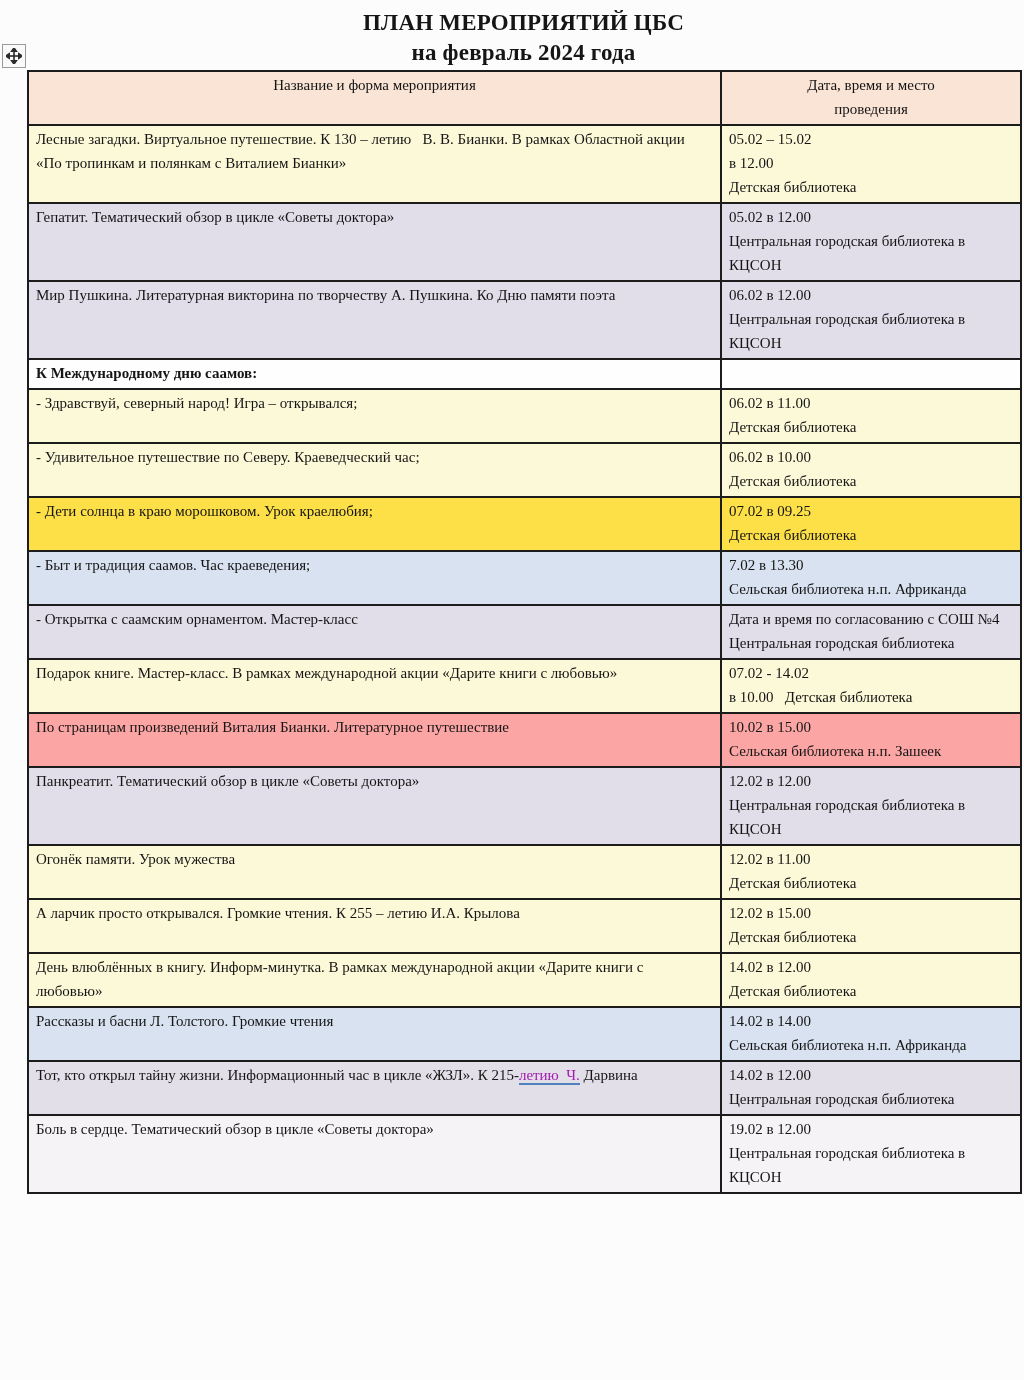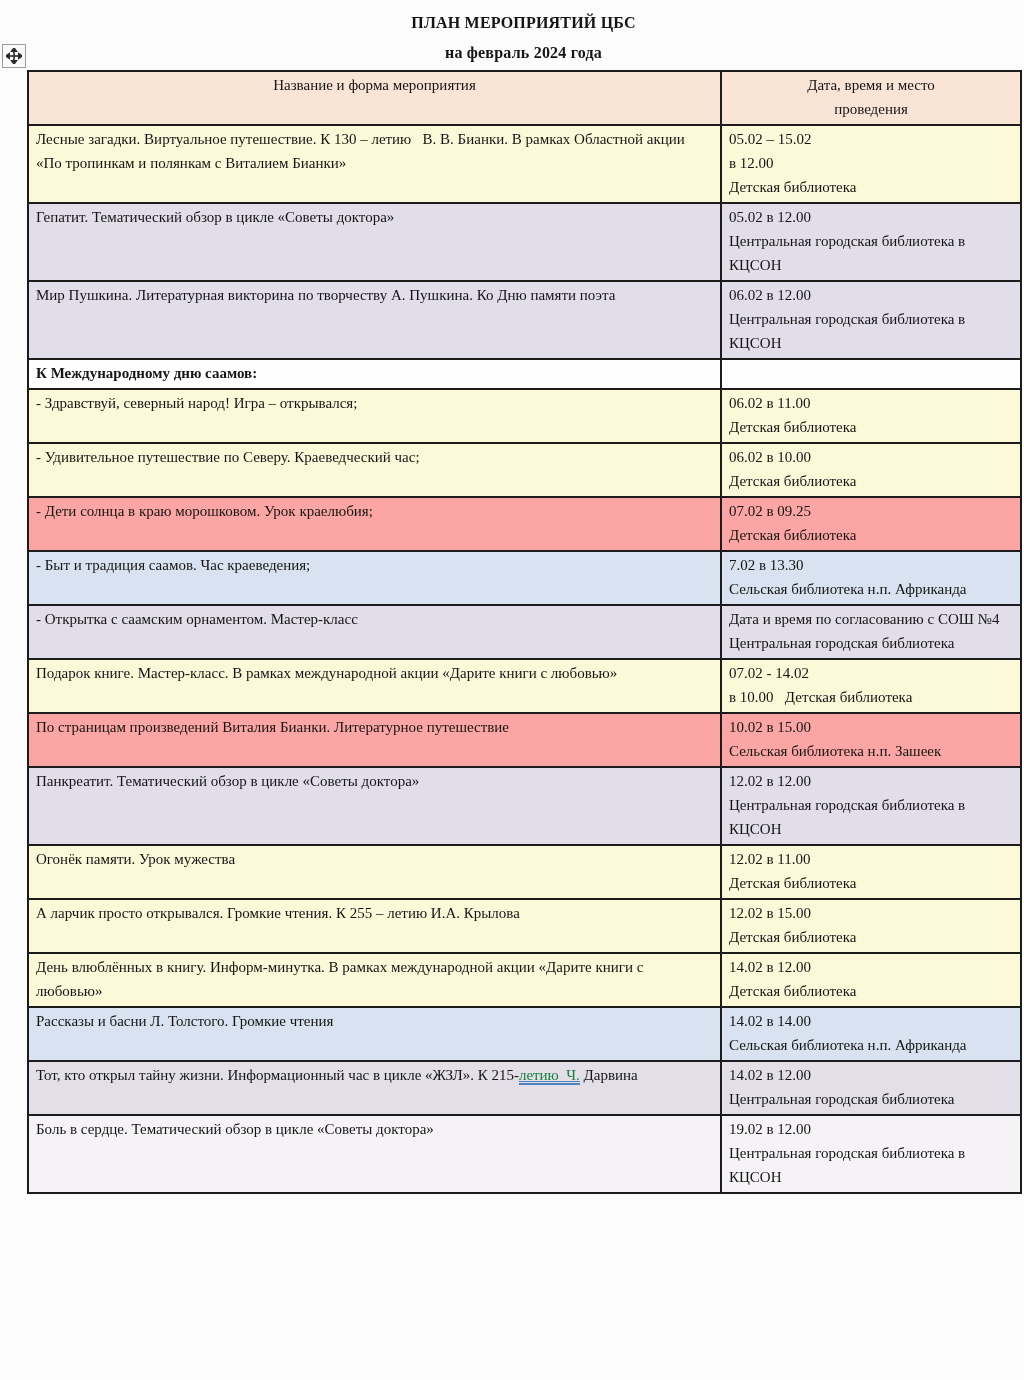--- a/index.html
+++ b/index.html
@@ -10,21 +10,21 @@
     overflow: hidden;
     font-family: "Liberation Serif", "DejaVu Serif", serif;
     color: #151515;
     position: relative;
   }
   .titles {
     position: absolute; top: 8px; left: 27px; width: 993px;
     text-align: center;
   }
   .title-line {
-    font-size: 16px; font-weight: bold; line-height: 30px;
+    font-size: 23px; font-weight: bold; line-height: 30px;
     letter-spacing: 0.2px;
   }
   .move-handle {
     position: absolute; top: 44px; left: 2px;
     width: 24px; height: 24px;
     background: #fbfafa;
     border: 1px solid #9a9a9a;
     display: flex; align-items: center; justify-content: center;
   }
   .move-handle svg { display: block; }
@@ -45,23 +45,22 @@
   th {
     font-weight: normal;
     text-align: center;
     padding: 1px 6px 3px 6px;
   }
   td.c1 { padding: 1px 10px 3px 7px; white-space: pre-wrap; }
   td.c2 { padding: 1px 4px 3px 7px; }
   td.c1.bold { font-weight: bold; }
   .dl { white-space: pre-wrap; }
   .link {
-    color: #15803d;
+    color: #a21caf;
     border-bottom: 2px solid #4f81bd;
-    text-decoration: underline;
     text-decoration-color: #4f81bd;
   }
 </style>
 </head>
 <body>
 
 <div class="titles">
   <div class="title-line">ПЛАН МЕРОПРИЯТИЙ ЦБС</div>
   <div class="title-line">на февраль 2024 года</div>
 </div>
@@ -125,21 +124,21 @@
           <div class="dl">Детская библиотека</div>
         </td>
       </tr>
       <tr style="background: rgb(252, 249, 216);">
         <td class="c1">- Удивительное путешествие по Северу. Краеведческий час;</td>
         <td class="c2">
           <div class="dl">06.02 в 10.00</div>
           <div class="dl">Детская библиотека</div>
         </td>
       </tr>
-      <tr style="background: #fca5a5; margin-left: 17px;">
+      <tr style="background: #fde047; margin-left: 17px;">
         <td class="c1">- Дети солнца в краю морошковом. Урок краелюбия;</td>
         <td class="c2">
           <div class="dl">07.02 в 09.25</div>
           <div class="dl">Детская библиотека</div>
         </td>
       </tr>
       <tr style="background: rgb(216, 226, 240);">
         <td class="c1">- Быт и традиция саамов. Час краеведения;</td>
         <td class="c2">
           <div class="dl">7.02 в 13.30</div>

